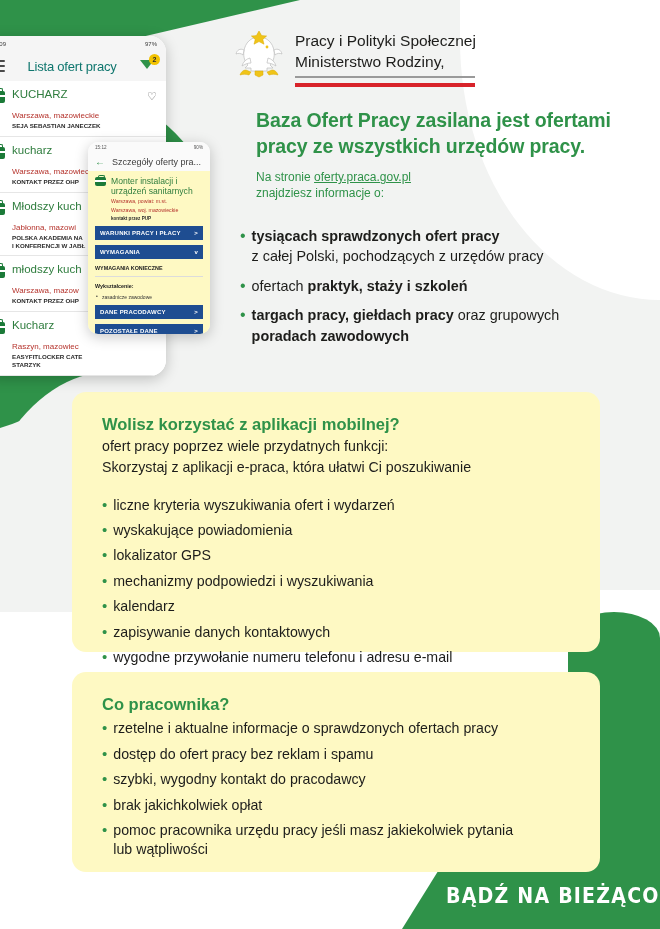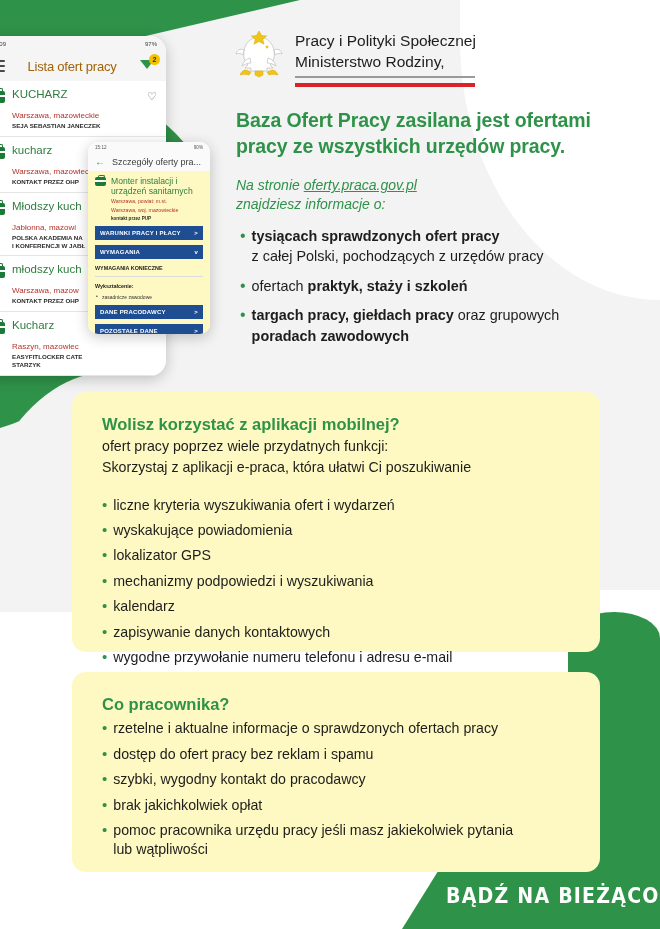--- a/index.html
+++ b/index.html
@@ -117,37 +117,36 @@
   }
   .ministry-rule-top {
     width: 180px; height: 2px;
     background: #9a9a9a;
     margin-top: 4px;
   }
 
   
   .headline-block {
     position: absolute;
-    left: 236px; top: 108px;
+    left: 256px; top: 108px;
     width: 400px;
     z-index: 8;
   }
   .headline-main {
     color: #2f9249;
     font-size: 19.5px;
     font-weight: bold;
     line-height: 1.32;
     letter-spacing: -0.1px;
   }
   .headline-sub {
-    margin-top: 17px;
+    margin-top: 11px;
     color: #2f9249;
-    font-size: 14px;
+    font-size: 12px;
     line-height: 1.33;
-    font-style: italic;
   }
   .headline-sub a {
     color: #2f9249;
     text-decoration: underline;
   }
 
   
   .top-bullets {
     position: absolute;
     left: 240px; top: 226px;
@@ -247,21 +246,21 @@
   }
   .p1-hamburger { width: 14px; }
   .p1-hamburger i {
     display: block; height: 2px; background: #4a4a4a;
     margin: 3px 0; border-radius: 1px;
   }
   .p1-title {
     flex: 1;
     text-align: center;
     font-size: 13px;
-    color: #a16207;
+    color: #0f766e;
     letter-spacing: -0.2px;
   }
   .p1-filter { position: relative; width: 18px; height: 18px; }
   .p1-filter .funnel {
     position: absolute; left: 1px; top: 3px;
     width: 0; height: 0;
     border-left: 7px solid transparent;
     border-right: 7px solid transparent;
     border-top: 9px solid #2f9249;
   }

